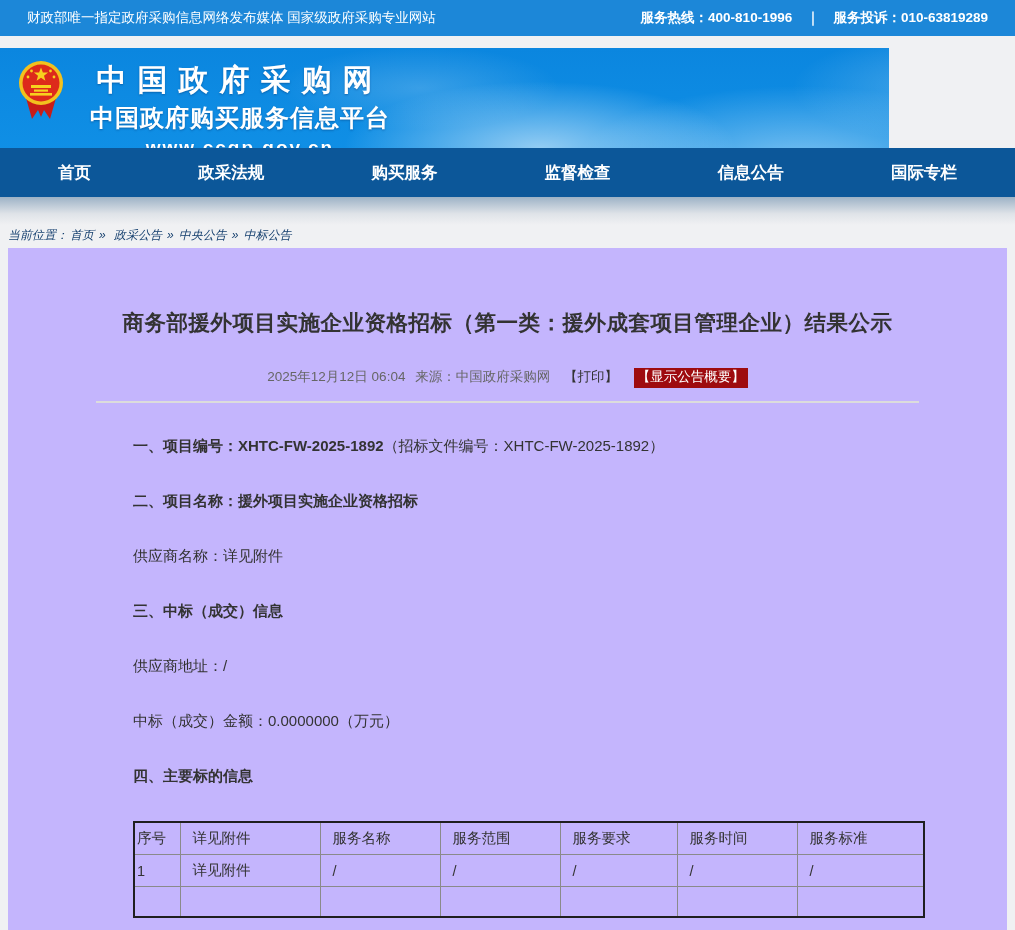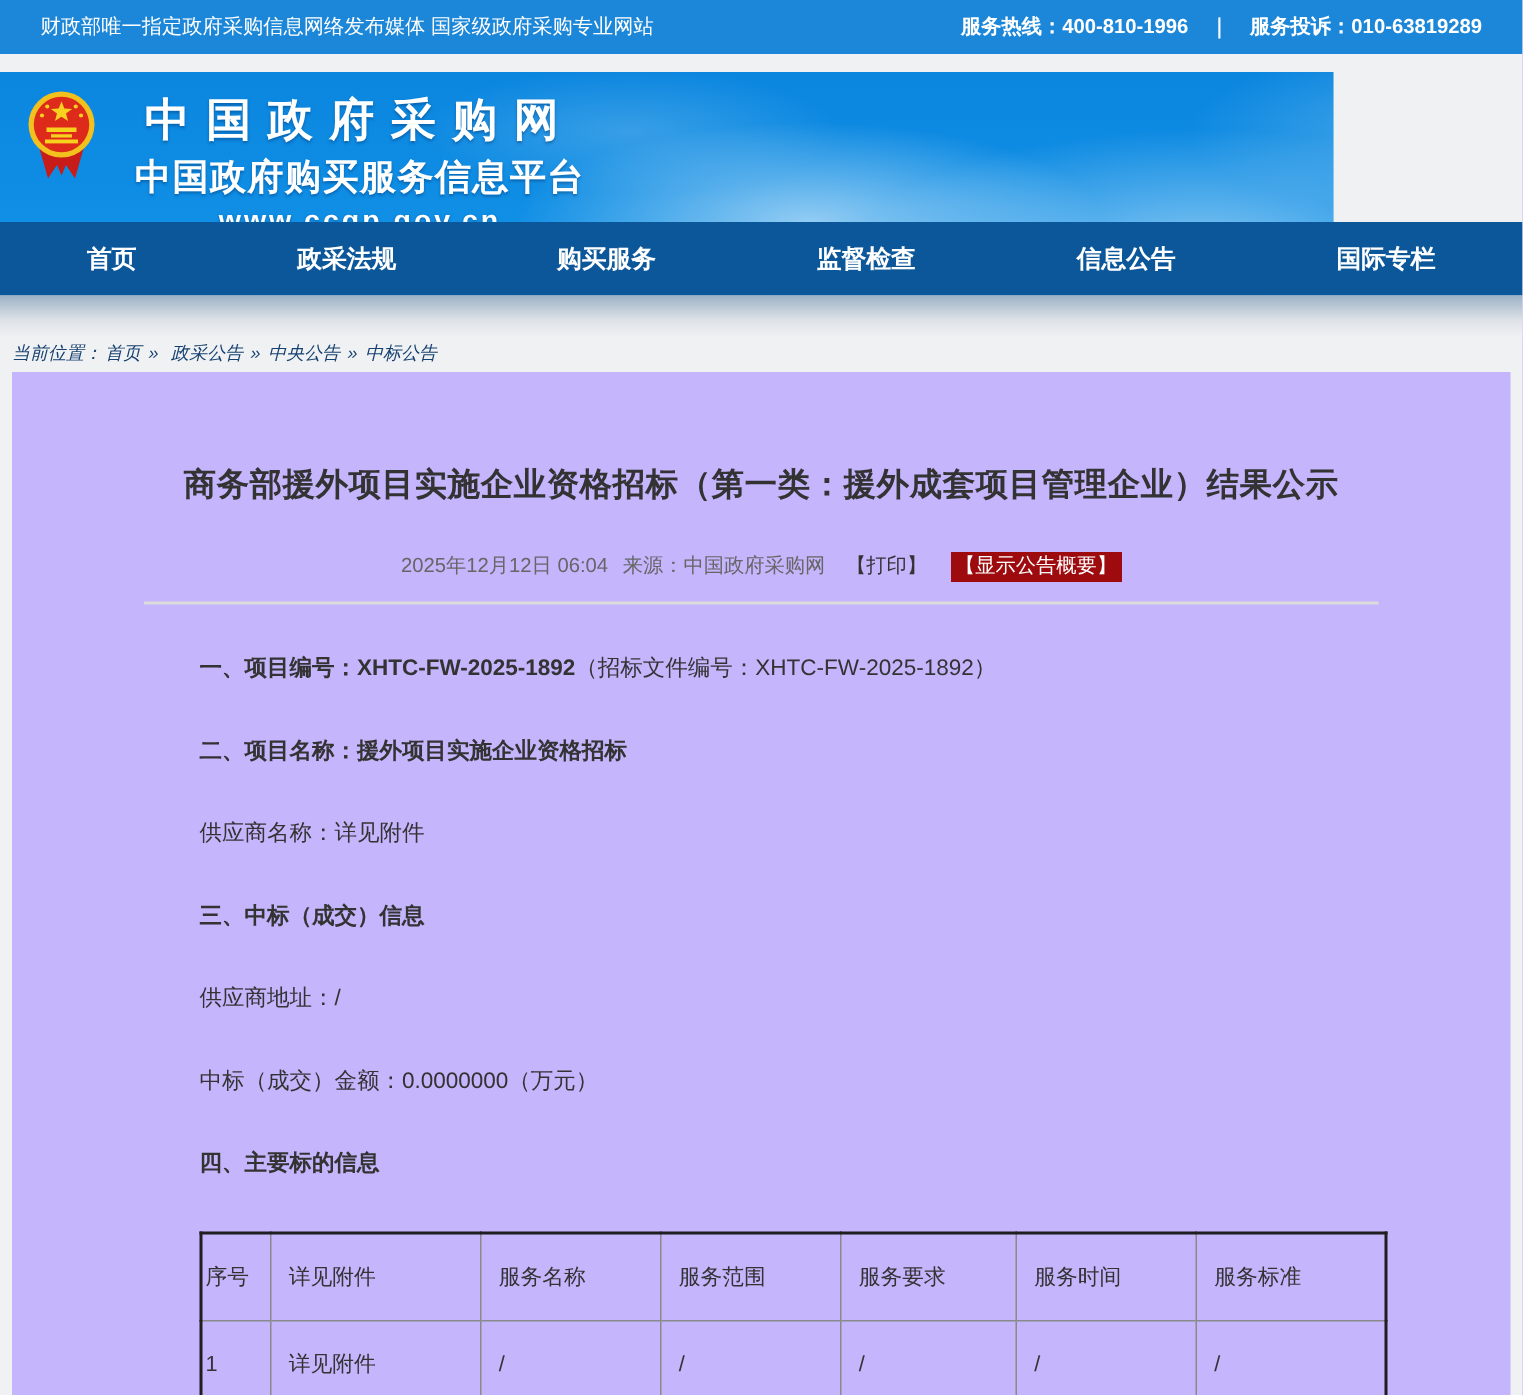--- a/index.html
+++ b/index.html
@@ -96,21 +96,21 @@
   .bid-table {
     border-collapse:collapse;
     width:790px; margin-top:7px;
     border:2px solid #1f1f1f;
     table-layout:fixed;
   }
   .bid-table th, .bid-table td {
     border:1px solid #8a8a8a;
     font-weight:normal; text-align:left;
     font-size:14.5px; color:#333;
-    padding:19px 12px; overflow:hidden; white-space:nowrap;
+    padding:6px 12px; overflow:hidden; white-space:nowrap;
   }
   .bid-table th:first-child, .bid-table td:first-child { padding-left:2px; padding-right:2px; }
   .bid-table tr.empty-row td { height:30px; }
 </style>
 </head>
 <body>
 
 <div class="topbar">
   <span>财政部唯一指定政府采购信息网络发布媒体 国家级政府采购专业网站</span>
   <div class="topbar-right">

